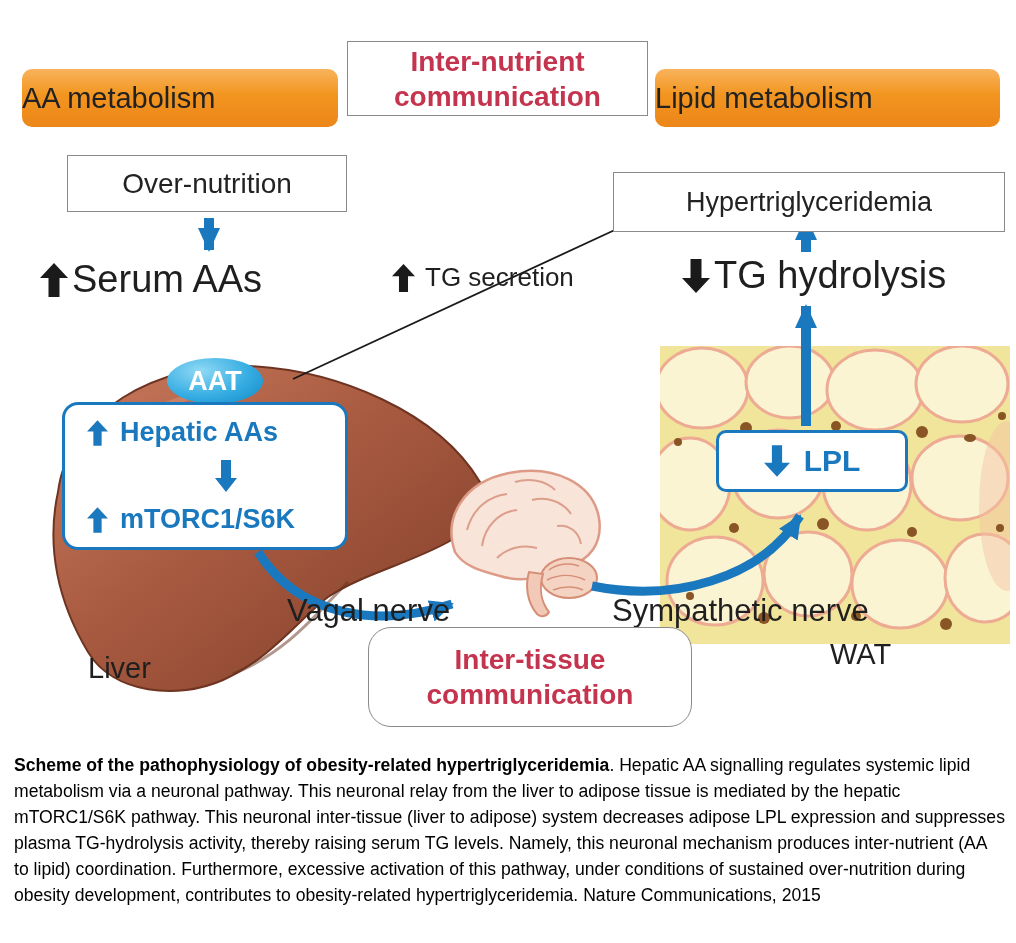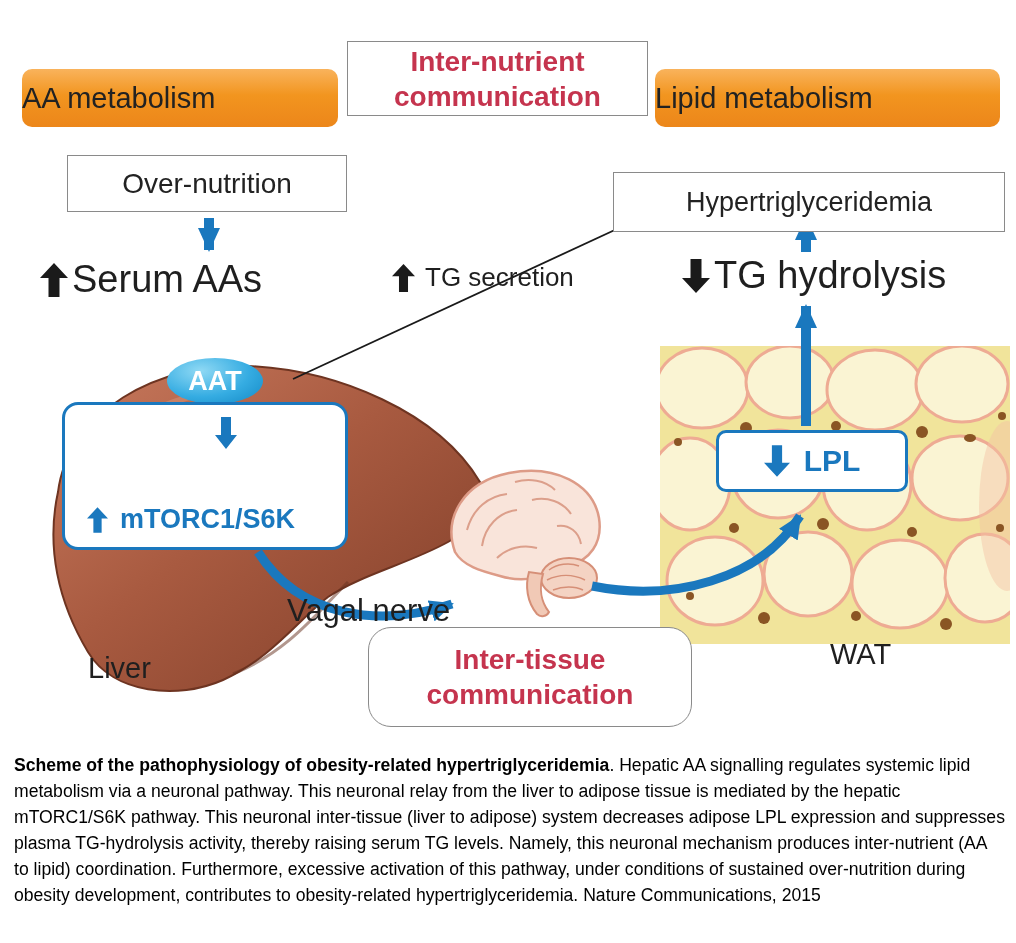--- a/index.html
+++ b/index.html
@@ -194,39 +194,46 @@
       <path class="arr-black" d="M14 34 L28 19 L19.5 19 L19.5 0 L8.5 0 L8.5 19 L0 19 Z"></path>
     </svg>
     <span>TG hydrolysis</span>
   </div>
 
   <div class="abs aat" style="left:167px;top:322px;width:96px;height:46px;z-index:4;margin-top:36px;">
     <span>AAT</span>
   </div>
 
   <div class="abs bluebox" style="left:62px;top:402px;width:286px;height:148px;z-index:4;">
+    <div class="bluerow">
+      <svg width="21" height="26" viewBox="0 0 28 34">
+        <path class="arr-blue" d="M14 0 L28 15 L19.5 15 L19.5 34 L8.5 34 L8.5 15 L0 15 Z"></path>
+      </svg>
+      <span>Hepatic AAs</span>
+    </div>
     <svg width="22" height="32" viewBox="0 0 22 32" style="margin-left:128px;">
       <path class="arr-blue" d="M11 32 L22 18 L16 18 L16 0 L6 0 L6 18 L0 18 Z"></path>
     </svg>
     <div class="bluerow">
       <svg width="21" height="26" viewBox="0 0 28 34">
         <path class="arr-blue" d="M14 0 L28 15 L19.5 15 L19.5 34 L8.5 34 L8.5 15 L0 15 Z"></path>
       </svg>
       <span>mTORC1/S6K</span>
     </div>
   </div>
 
   <div class="abs lplbox" style="left:716px;top:430px;width:192px;height:62px;z-index:4;">
     <svg width="26" height="32" viewBox="0 0 28 34">
       <path class="arr-blue" d="M14 34 L28 19 L19.5 19 L19.5 0 L8.5 0 L8.5 19 L0 19 Z"></path>
     </svg>
     <span>LPL</span>
   </div>
 
   <div class="abs nerve" style="left:287px;top:593px;z-index:4;">Vagal nerve</div>
+  <div class="abs nerve" style="left:612px;top:593px;z-index:4;">Sympathetic nerve</div>
   <div class="abs organlbl" style="left:88px;top:652px;z-index:4;">Liver</div>
   <div class="abs organlbl" style="left:830px;top:638px;z-index:4;">WAT</div>
 
   <div class="abs wbox" style="left:368px;top:627px;width:324px;height:100px;z-index:4;border-radius:23px;">
     <span class="redtext pre">Inter-tissue
 communication</span>
   </div>
 
   <p class="abs caption" style="left:14px;top:752px;width:992px;margin:0;z-index:4;">
     <b>Scheme of the pathophysiology of obesity-related hypertriglyceridemia</b><span>. Hepatic AA signalling regulates systemic lipid metabolism via a neuronal pathway. This neuronal relay from the liver to adipose tissue is mediated by the hepatic mTORC1/S6K pathway. This neuronal inter-tissue (liver to adipose) system decreases adipose LPL expression and suppresses plasma TG-hydrolysis activity, thereby raising serum TG levels. Namely, this neuronal mechanism produces inter-nutrient (AA to lipid) coordination. Furthermore, excessive activation of this pathway, under conditions of sustained over-nutrition during obesity development, contributes to obesity-related hypertriglyceridemia. Nature Communications, 2015</span>

